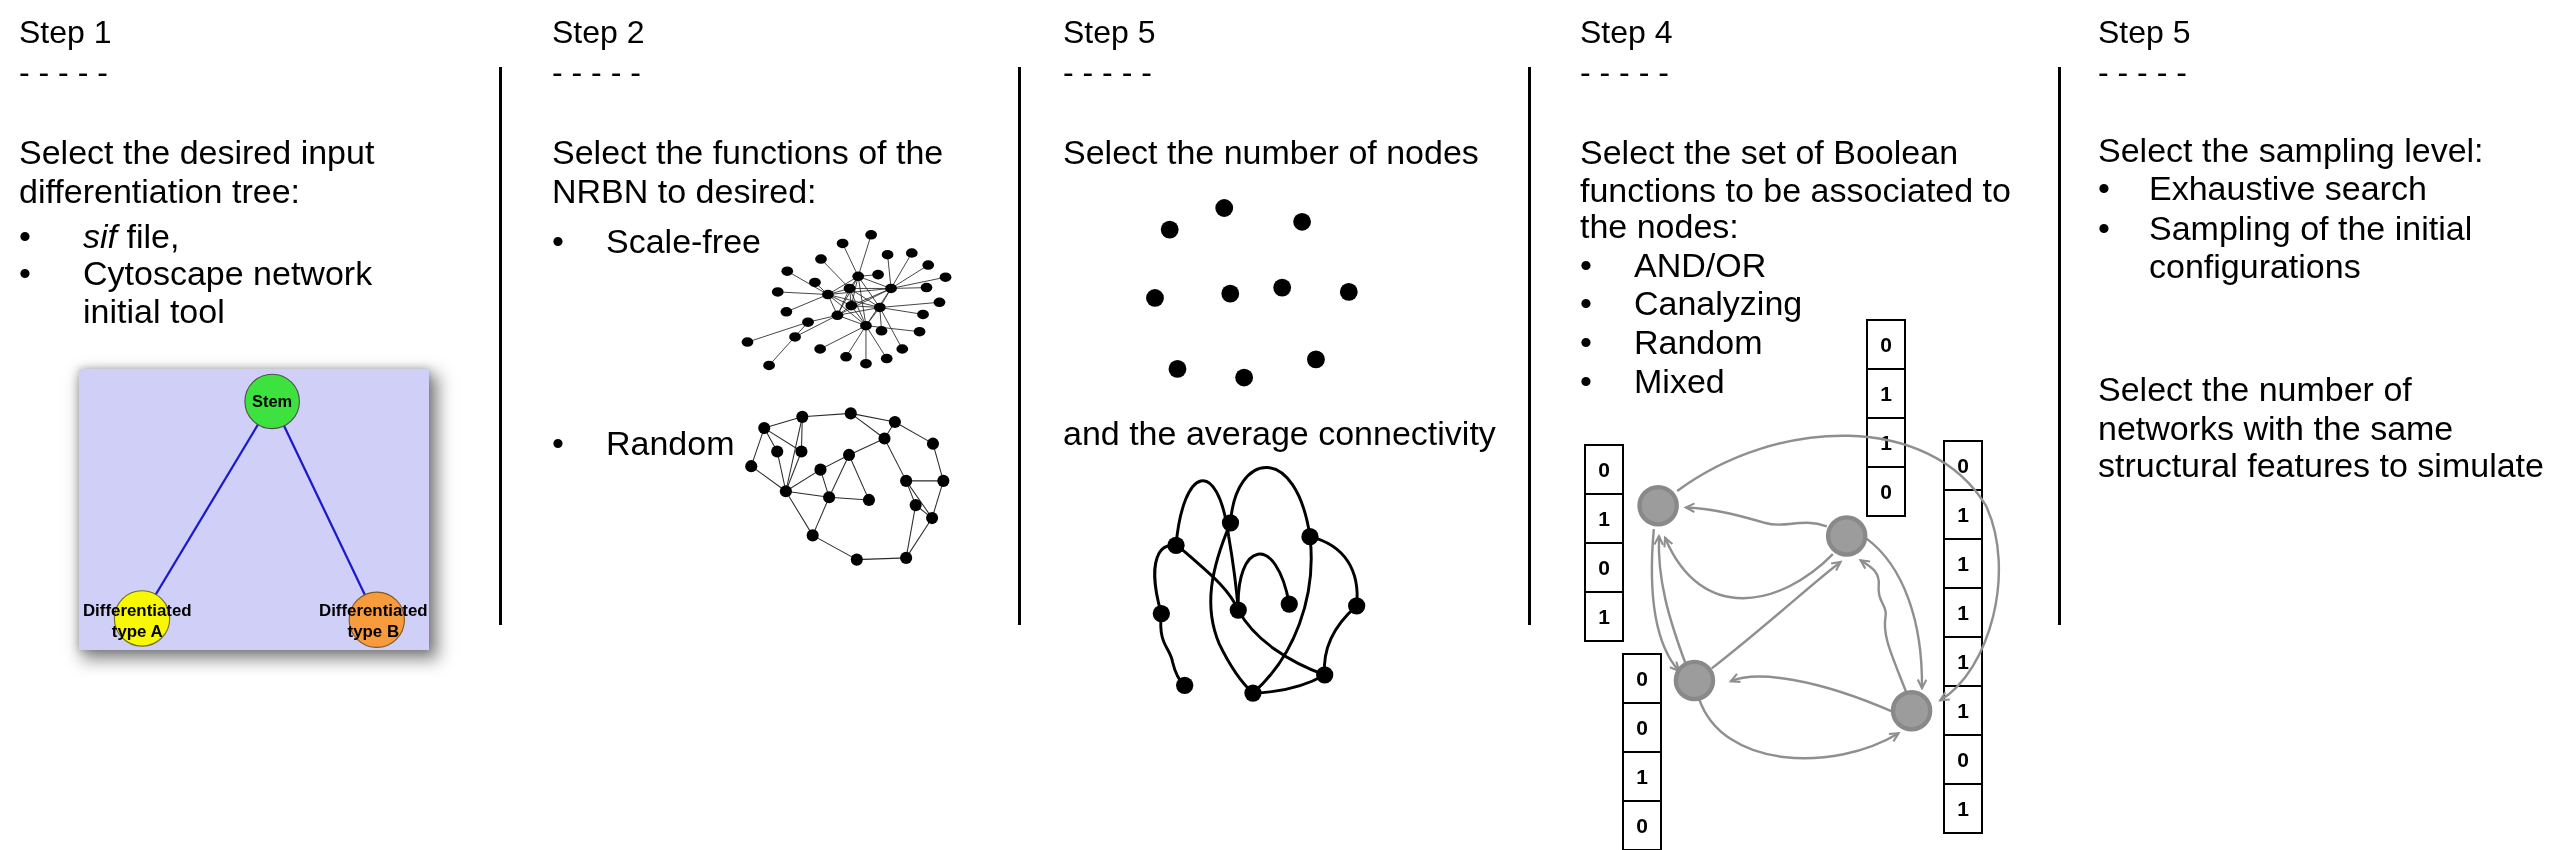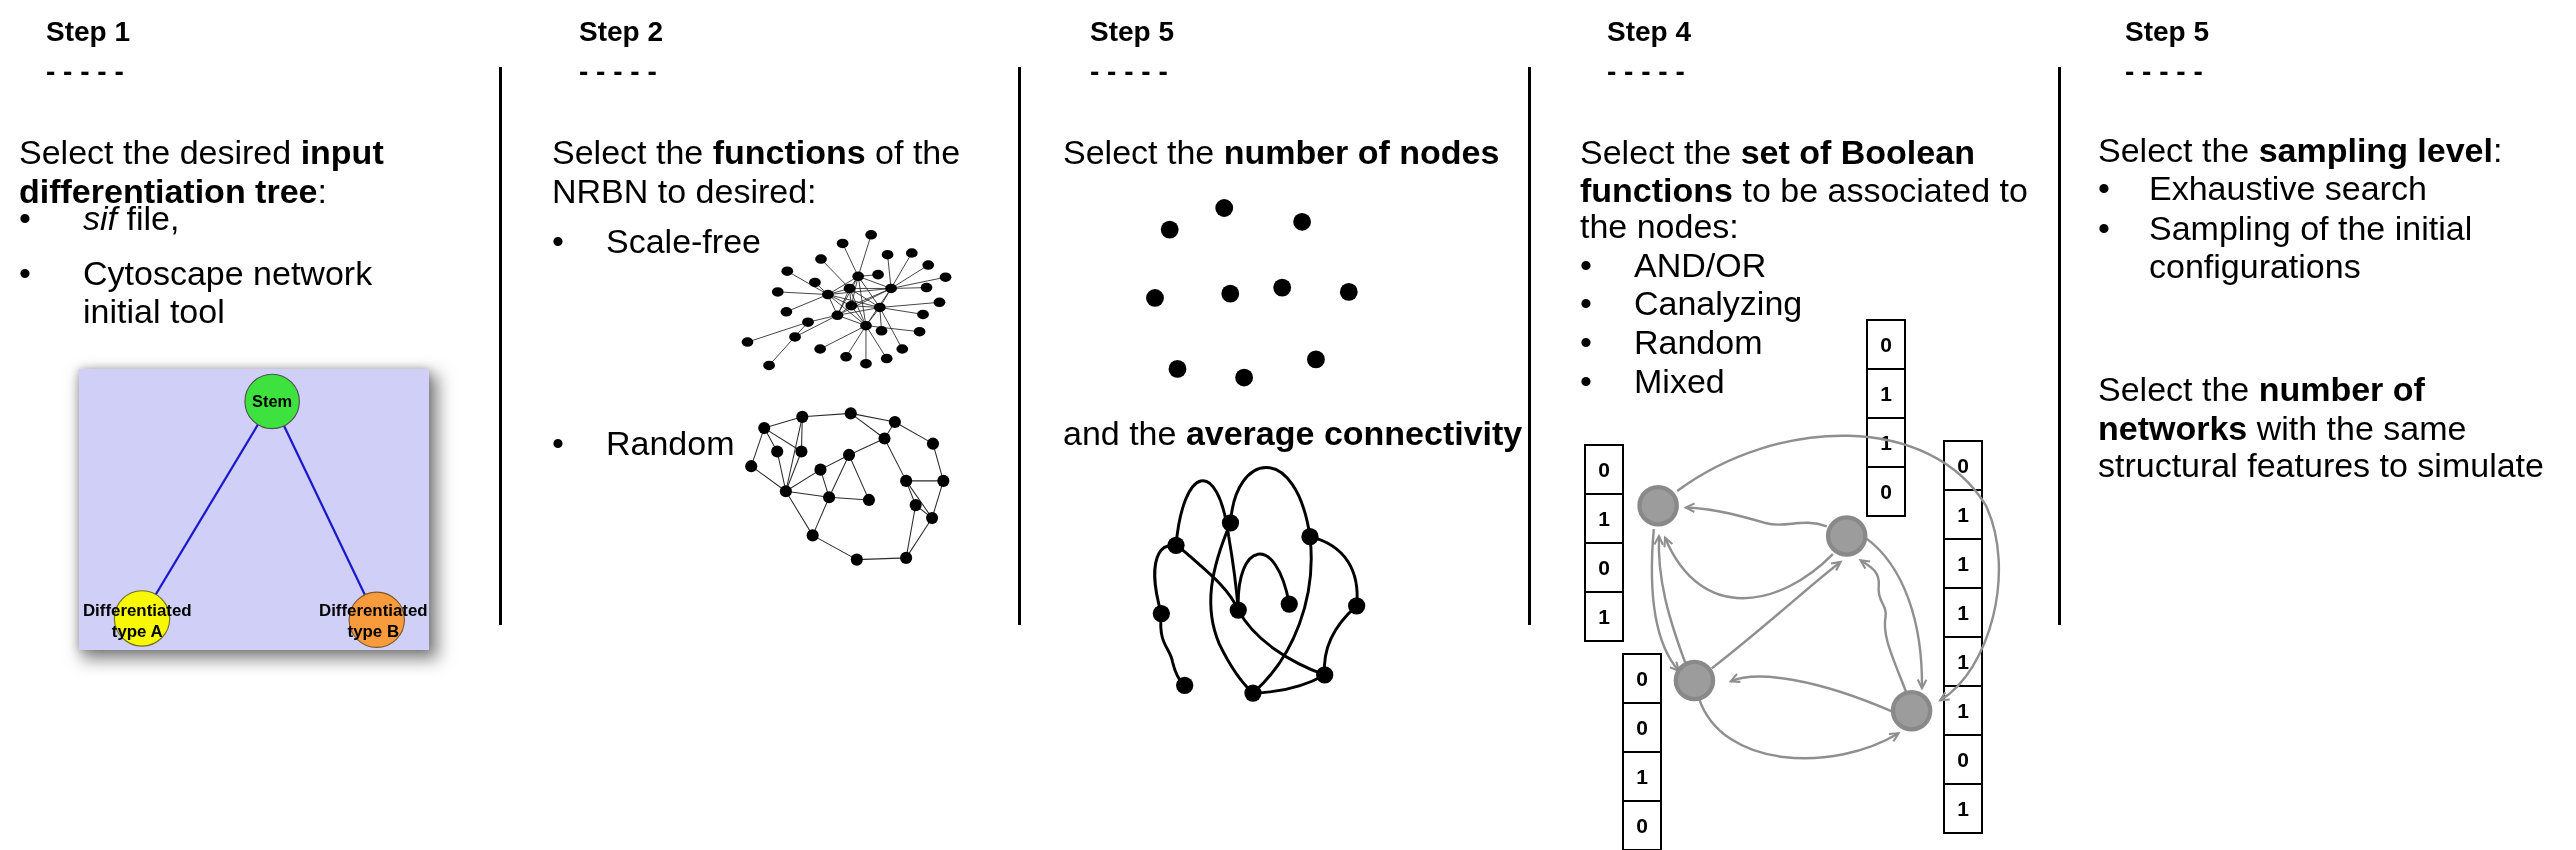--- a/index.html
+++ b/index.html
@@ -1,36 +1,36 @@
 <!DOCTYPE html>
 <html style="font-size:14px"><head><meta charset="utf-8"><style>
 html,body{margin:0;padding:0;width:2576px;height:851px;background:#fff;}
 body{font-family:"Liberation Sans",sans-serif;color:#000;position:relative;}
 .t{position:absolute;font-size:34px;line-height:39px;white-space:nowrap;}
-.h{position:absolute;font-size:28px;line-height:32px;font-weight:bold;white-space:nowrap;margin-left:27px;}
+.h{position:absolute;font-size:32px;line-height:32px;font-weight:normal;white-space:nowrap;}
 .sep{position:absolute;top:67px;width:2.6px;height:558px;background:#000;}
-b{font-weight:bold;}
+b{font-weight:normal;}
 </style></head><body>
 <div class="sep" style="left:499px"></div>
 <div class="sep" style="left:1018px"></div>
 <div class="sep" style="left:1528px"></div>
 <div class="sep" style="left:2058px"></div>
 <div class="h" style="left:19px;top:15.6px">Step 1</div>
 <div class="h" style="left:19px;top:56px">- - - - -</div>
 <div class="h" style="left:552px;top:15.6px">Step 2</div>
 <div class="h" style="left:552px;top:56px">- - - - -</div>
 <div class="h" style="left:1063px;top:15.6px">Step 5</div>
 <div class="h" style="left:1063px;top:56px">- - - - -</div>
 <div class="h" style="left:1580px;top:15.6px">Step 4</div>
 <div class="h" style="left:1580px;top:56px">- - - - -</div>
 <div class="h" style="left:2098px;top:15.6px">Step 5</div>
 <div class="h" style="left:2098px;top:56px">- - - - -</div>
 <div class="t" style="left:19px;top:133px">Select the desired <b>input</b></div>
 <div class="t" style="left:19px;top:172px"><b>differentiation tree</b>:</div>
-<div class="t" style="left:19px;top:199px"><span style="display:inline-block;width:64px">•</span><i>sif</i> file,</div>
+<div class="t" style="left:19px;top:217px"><span style="display:inline-block;width:64px">•</span><i>sif</i> file,</div>
 <div class="t" style="left:19px;top:254px"><span style="display:inline-block;width:64px">•</span>Cytoscape network</div>
 <div class="t" style="left:83px;top:292px">initial tool</div>
 <div style="position:absolute;left:79px;top:369px;width:350px;height:281px;background:#cfcff8;box-shadow:6px 7.8px 15.6px 2.6px rgba(55,55,55,0.6), 0 0 7.8px rgba(60,60,60,0.32);"><svg width="350" height="281" style="overflow:visible" viewBox="0 0 404 325">
       <line x1="223" y1="37" x2="72" y2="288" stroke="#1a1acc" stroke-width="2.6"></line>
       <line x1="223" y1="37" x2="344" y2="290" stroke="#1a1acc" stroke-width="2.6"></line>
       <circle cx="223" cy="37.5" r="31.5" fill="#3ee23e" stroke="#4f4f4f" stroke-width="1.3"></circle>
       <circle cx="72.5" cy="288.5" r="32" fill="#f8f803" stroke="#6e6e28" stroke-width="1.3"></circle>
       <circle cx="344" cy="290" r="32" fill="#f79b3d" stroke="#7c5a28" stroke-width="1.3"></circle>
       <text x="223" y="44" text-anchor="middle" font-weight="bold" font-size="19">Stem</text>
       <text x="67" y="285.5" text-anchor="middle" font-weight="bold" font-size="19.5">Differentiated</text>

